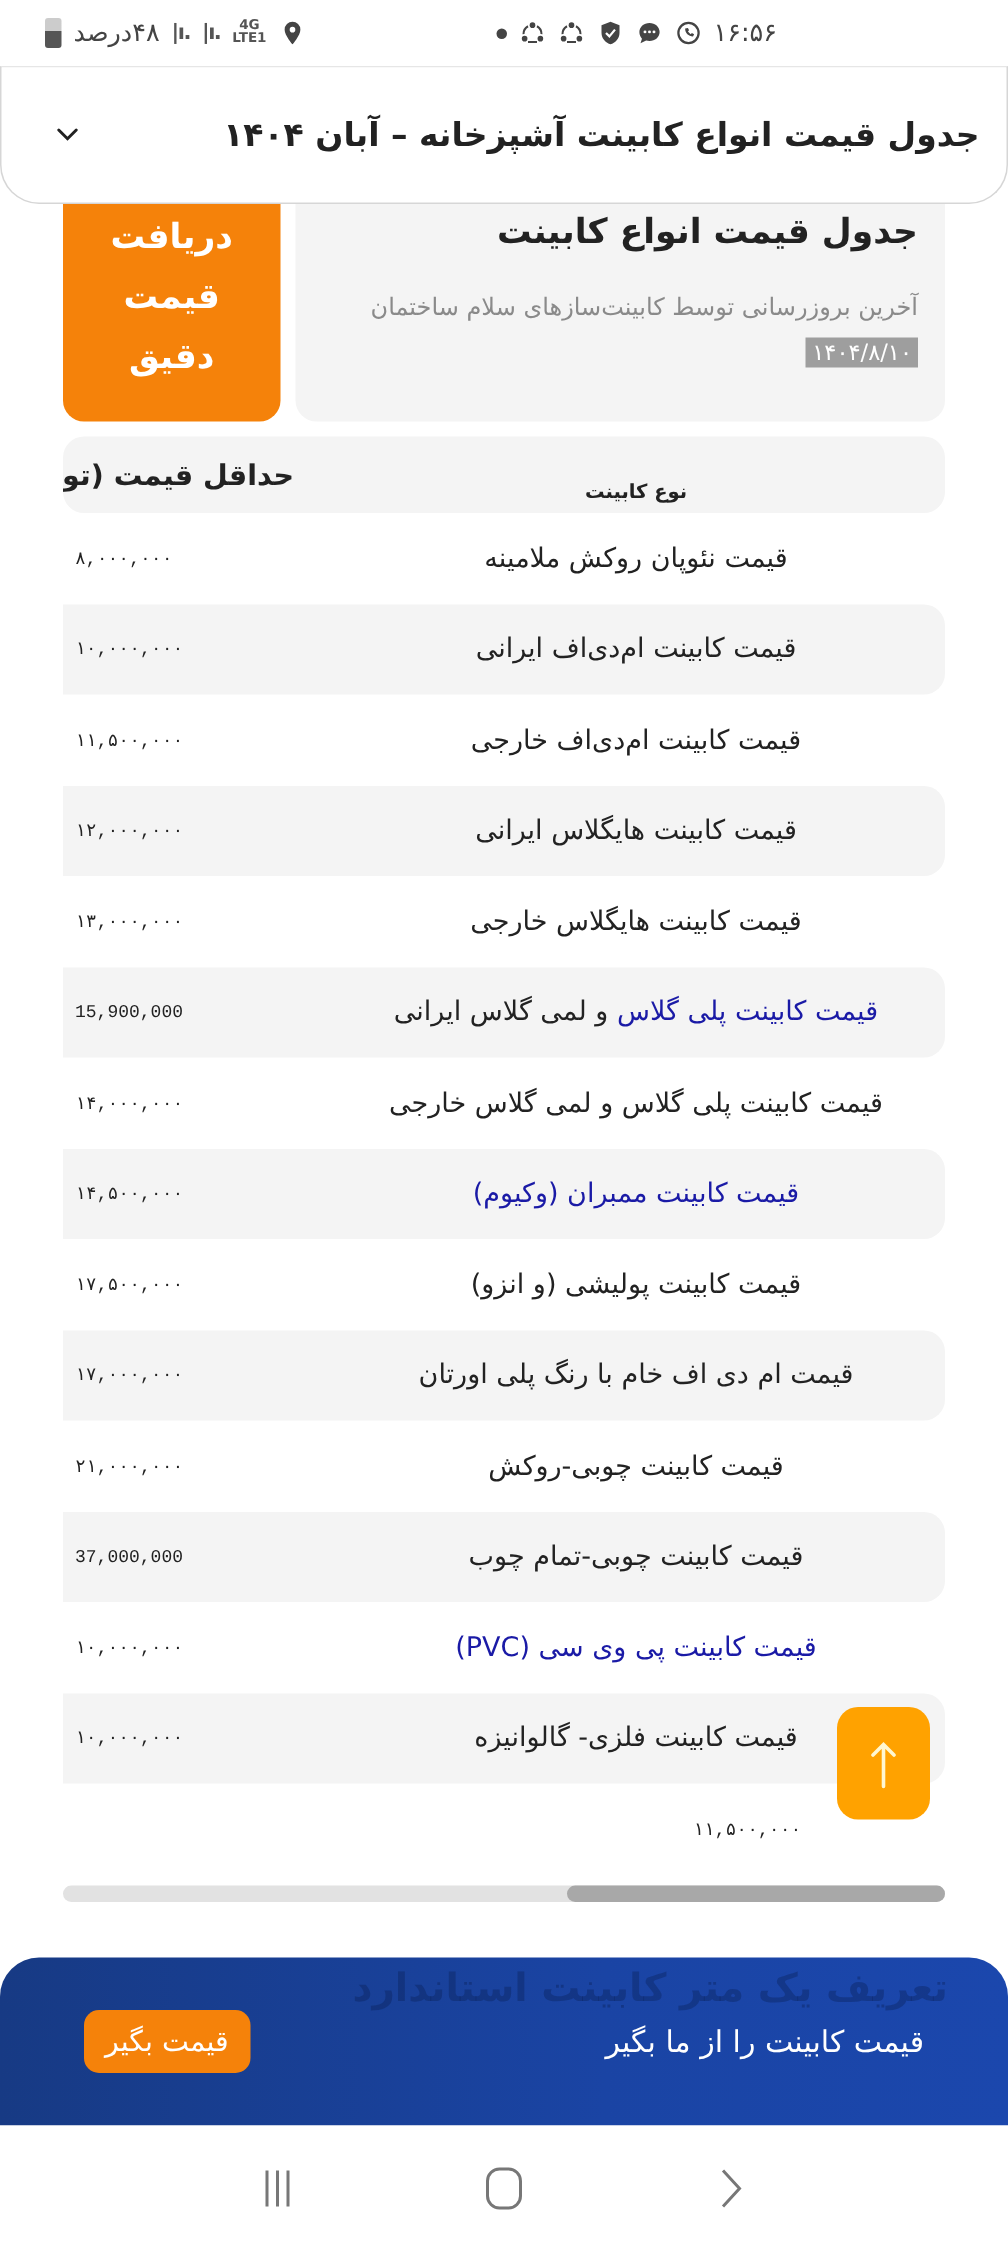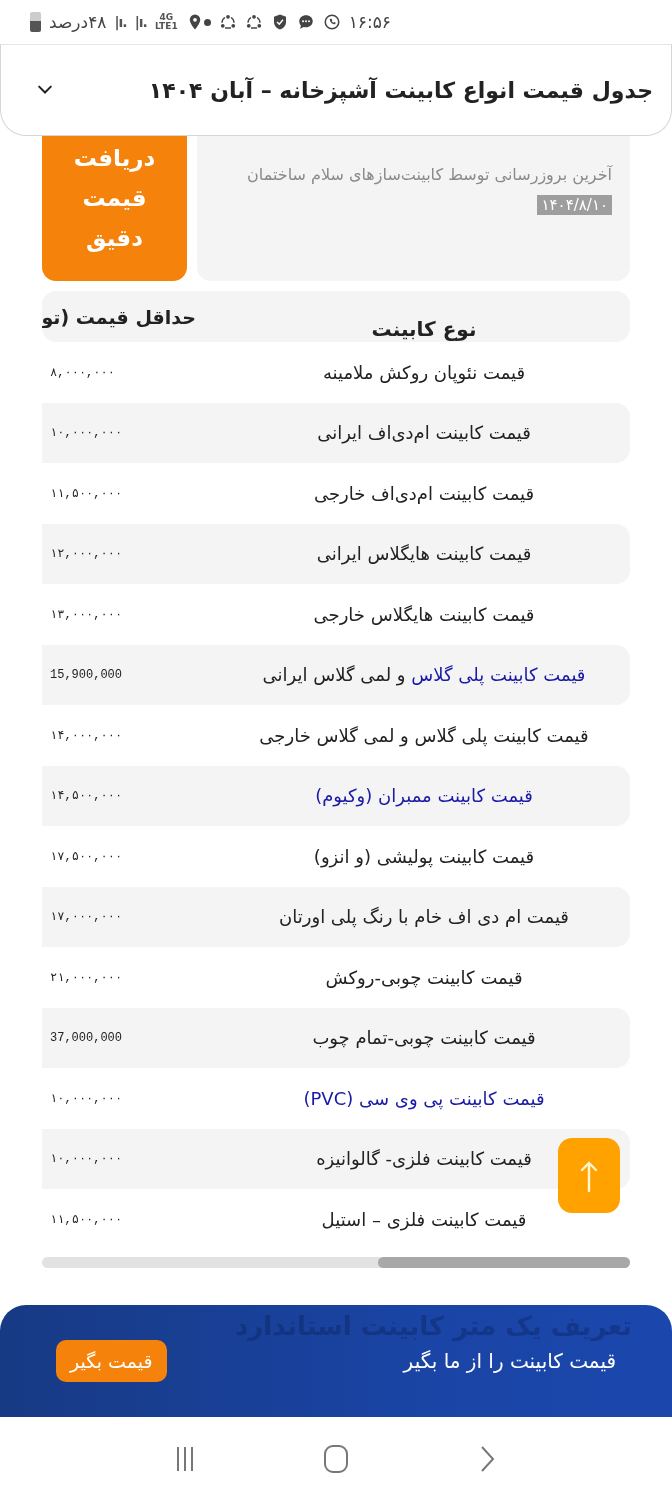--- a/index.html
+++ b/index.html
@@ -1,21 +1,21 @@
 <!DOCTYPE html>
 <html><head>
 <meta charset="utf-8">
 <style>
   * { box-sizing: border-box; margin: 0; padding: 0; }
   html, body { width: 672px; height: 1500px; background: #ffffff; overflow: hidden; }
   body { font-family: "DejaVu Sans", "Liberation Sans", sans-serif; color: #1f1f1f; position: relative; }
 
   
   .statusbar { position: absolute; top: 0; left: 0; width: 546px; height: 44px; background: #fff;
-    display: flex; align-items: center; justify-content: flex-start; padding: 0 28px 0 30px; direction: ltr; font-size: 17px; color: #444; }
+    display: flex; align-items: center; justify-content: space-between; padding: 0 28px 0 30px; direction: ltr; font-size: 17px; color: #444; }
   .sb-left, .sb-right { display: flex; align-items: center; gap: 8px; }
   .battery { width: 11px; height: 20px; border-radius: 2px; background: linear-gradient(#ccc 0 45%, #555 45% 100%); }
   .signal { font-size: 14px; letter-spacing: -1px; font-weight: bold; color: #555; }
   .net { font-size: 9px; line-height: 9px; color: #555; text-align: center; font-weight: bold; }
   .sb-icon { width: 18px; height: 18px; display: inline-block; }
   .dot { width: 7px; height: 7px; border-radius: 50%; background: #444; }
 
   
   .accordion { position: absolute; top: 44px; left: 0; width: 672px; height: 92px; background: #fff;
     border: 1px solid #d6d6d6; border-top: 1px solid #e6e6e6; border-radius: 0 0 26px 26px; z-index: 3;
@@ -34,21 +34,21 @@
     border-radius: 0 0 14px 14px; color: #fff; font-weight: bold; font-size: 23px; line-height: 40px;
     text-align: center; padding-top: 18px; direction: rtl; }
 
   
   .table-wrap { position: absolute; top: 291px; left: 42px; width: 588px; direction: rtl; }
   .t-row { height: 60.5px; display: flex; align-items: center; border-radius: 0 14px 14px 0; position: relative; }
   .t-row.striped { background: #f4f4f4; }
   .t-head { height: 51px; background: #f4f4f4; border-radius: 14px 14px 14px 14px; margin-bottom: 0; }
   .col-type { width: 412px; text-align: center; font-size: 18px; color: #222; white-space: nowrap; }
   .col-price { width: 176px; text-align: left; padding-left: 8px; font-size: 12px; color: #222; font-family: Liberation Mono, monospace; letter-spacing: 0; white-space: nowrap; overflow: hidden; direction: ltr; }
-  .t-head .col-type { font-weight: bold; font-size: 20px; margin-top: 24px; }
+  .t-head .col-type { font-weight: bold; font-size: 13px; margin-top: 24px; }
   .t-head .col-price { font-weight: bold; font-size: 19px; font-family: "DejaVu Sans", sans-serif; direction: rtl; text-align: right; padding-left: 0; padding-right: 22px; }
   .link { color: #1a1aa6; }
 
   .h-scroll { position: absolute; top: 1257px; left: 42px; width: 588px; height: 11px; background: #e2e2e2; border-radius: 6px; }
   .h-thumb { position: absolute; right: 0; top: 0; width: 252px; height: 11px; background: #a8a8a8; border-radius: 6px; }
 
   .scroll-top { position: absolute; top: 1138px; left: 558px; width: 62px; height: 75px; background: #ffa200;
     border-radius: 14px; display: flex; align-items: center; justify-content: center; }
 
   
@@ -111,20 +111,21 @@
 </div>
 
 <div class="accordion">
   <span class="accordion-title">جدول قیمت انواع کابینت آشپزخانه – آبان ۱۴۰۴</span>
   <svg class="chevron" viewBox="0 0 24 24">
       <path d="M5 8l7 7 7-7" stroke="#222" stroke-width="2.4" fill="none" stroke-linecap="round"></path>
     </svg>
 </div>
 
 <div class="intro-card">
+  <div class="intro-title">جدول قیمت انواع کابینت</div>
   <div class="intro-text">
     <span>آخرین بروزرسانی توسط کابینت‌سازهای سلام ساختمان</span>
     <span class="date-chip">۱۴۰۴/۸/۱۰</span>
   </div>
 </div>
 
 <div class="cta-orange">
   <div>دریافت</div>
   <div>قیمت</div>
   <div>دقیق</div>
@@ -186,21 +187,20 @@
       </div>
       <div class="t-row">
         <div class="col-type"><span class="link">قیمت کابینت پی وی سی (PVC)</span></div>
         <div class="col-price">۱۰,۰۰۰,۰۰۰</div>
       </div>
       <div class="t-row striped">
         <div class="col-type">قیمت کابینت فلزی- گالوانیزه</div>
         <div class="col-price">۱۰,۰۰۰,۰۰۰</div>
       </div>
       <div class="t-row">
-        <div class="col-type">قیمت کابینت فلزی – استیل</div>
         <div class="col-price">۱۱,۵۰۰,۰۰۰</div>
       </div>
     </div>
 </div>
 
 <div class="h-scroll">
   <div class="h-thumb"></div>
 </div>
 
 <div class="scroll-top">

